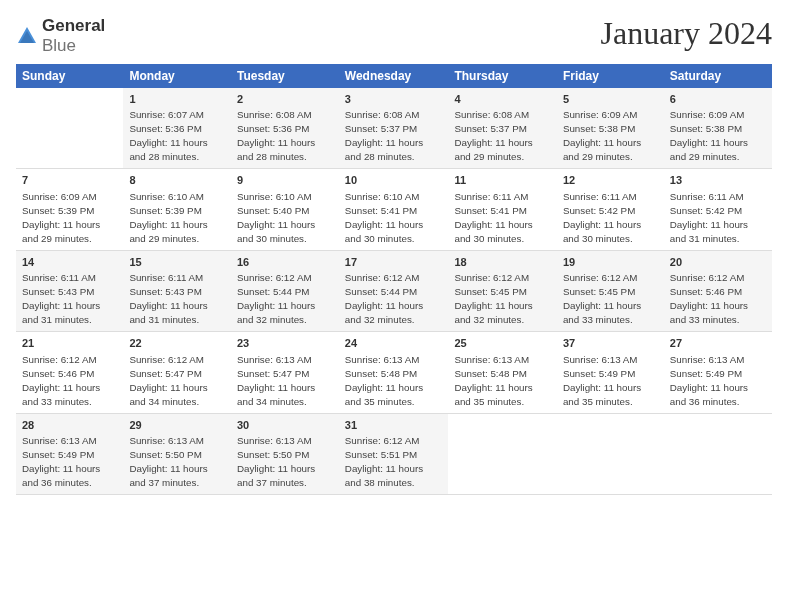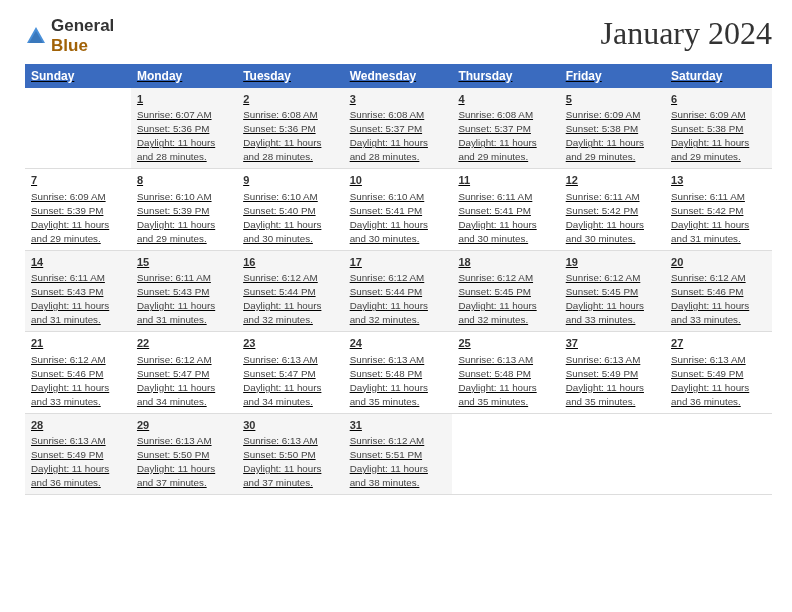--- a/index.html
+++ b/index.html
@@ -6,42 +6,42 @@
     body {
       width: 792px;
       height: 612px;
       font-family: Arial, sans-serif;
       background: #fff;
       overflow: hidden;
     }
     .page {
       width: 792px;
       height: 612px;
-      padding: 16px 20px 10px 25px;
+      padding: 16px 20px 10px 16px;
     }
     .header {
       display: flex;
       align-items: flex-start;
       justify-content: space-between;
       margin-bottom: 8px;
     }
     .logo {
       display: flex;
       align-items: center;
       gap: 4px;
     }
     .logo-text-general {
       font-size: 17px;
       font-weight: bold;
       color: #333;
     }
     .logo-text-blue {
       font-size: 17px;
-      font-weight: bold;
-      color: #a16207;
+      font-weight: normal;
+      color: #737373;
     }
     .logo-icon {
       width: 22px;
       height: 22px;
     }
     .title-block {
       text-align: right;
       font-family: Liberation Serif, serif;
     }
     .main-title {
@@ -51,21 +51,20 @@
       line-height: 1.1;
     }
     .subtitle {
       font-size: 15px;
       color: #555;
     }
     table {
       width: 100%;
       border-collapse: collapse;
       font-size: 10.5px;
-      text-decoration: underline;
     }
     thead tr th {
       background-color: #3a6bbf;
       color: #fff;
       padding: 5px 6px;
       text-align: left;
       font-size: 12px;
       font-weight: bold;
     }
     tbody tr {

